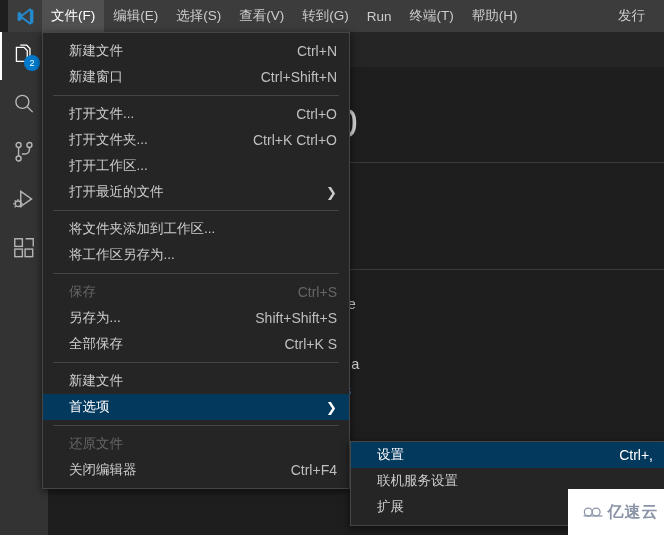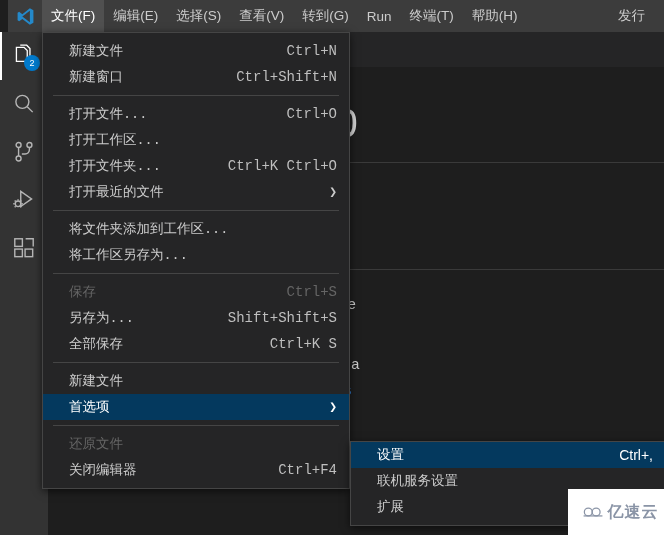--- a/index.html
+++ b/index.html
@@ -226,21 +226,20 @@
     background: #252526;
     border: 1px solid #454545;
     box-shadow: 0 2px 8px rgba(0,0,0,0.6);
     padding: 5px 0;
     z-index: 100;
   }
   #file-menu {
     left: 42px;
     top: 32px;
     width: 306px;
-    font-family: Liberation Mono, monospace;
   }
   #prefs-menu {
     left: 350px;
     top: 441px;
     width: 314px;
     padding-top: 0;
   }
   .menu-row {
     display: flex;
     align-items: center;
@@ -449,25 +448,25 @@
     <div class="menu-row">
       <span class="menu-label">新建窗口</span>
       <span class="menu-key">Ctrl+Shift+N</span>
     </div>
     <div class="menu-sep"></div>
     <div class="menu-row">
       <span class="menu-label">打开文件...</span>
       <span class="menu-key">Ctrl+O</span>
     </div>
     <div class="menu-row">
-      <span class="menu-label">打开工作区...</span>
-    </div>
-    <div class="menu-row">
       <span class="menu-label">打开文件夹...</span>
       <span class="menu-key">Ctrl+K Ctrl+O</span>
+    </div>
+    <div class="menu-row">
+      <span class="menu-label">打开工作区...</span>
     </div>
     <div class="menu-row">
       <span class="menu-label">打开最近的文件</span>
       <span class="menu-chevron">❯</span>
     </div>
     <div class="menu-sep"></div>
     <div class="menu-row">
       <span class="menu-label">将文件夹添加到工作区...</span>
     </div>
     <div class="menu-row">

